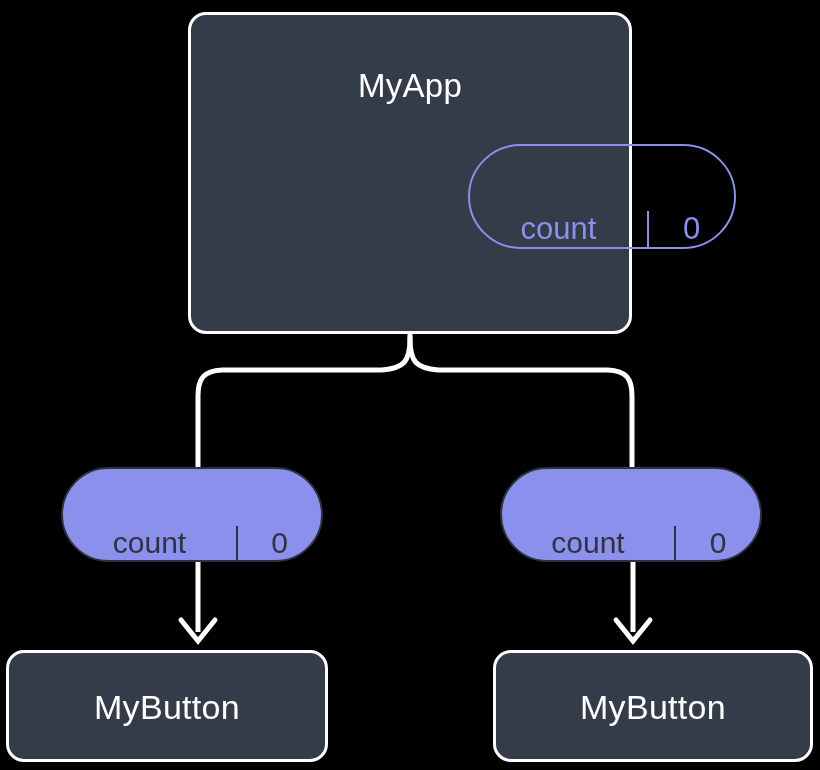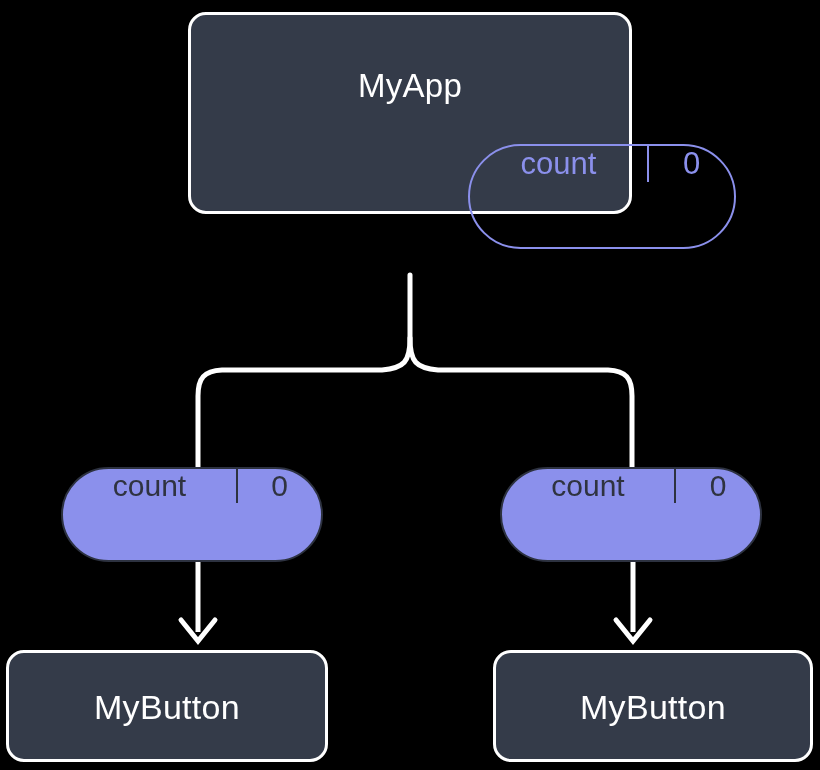--- a/index.html
+++ b/index.html
@@ -42,21 +42,21 @@
     text-align: center;
     color: #ffffff;
     font-weight: 400;
     letter-spacing: 0.3px;
     white-space: nowrap;
   }
   #box-myapp {
     left: 188px;
     top: 12px;
     width: 444px;
-    height: 202px;
+    height: 322px;
   }
   #box-myapp .comp-title {
     top: 52px;
     font-size: 33px;
   }
   #box-mybutton-left {
     left: 6px;
     top: 650px;
     width: 322px;
     height: 112px;
@@ -71,21 +71,21 @@
   #box-mybutton-right .comp-title {
     top: 35px;
     font-size: 34px;
   }
 
   
   .pill {
     position: absolute;
     box-sizing: border-box;
     display: flex;
-    align-items: flex-start;
+    align-items: flex-end;
     border-radius: 999px;
     overflow: hidden;
   }
   .pill .pill-key,
   .pill .pill-val {
     display: flex;
     align-items: center;
     justify-content: center;
     white-space: nowrap;
   }

